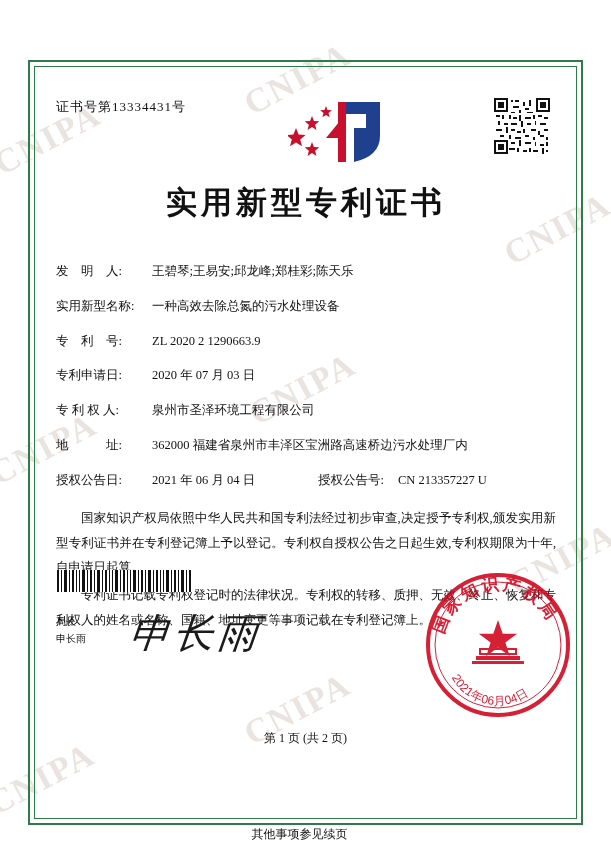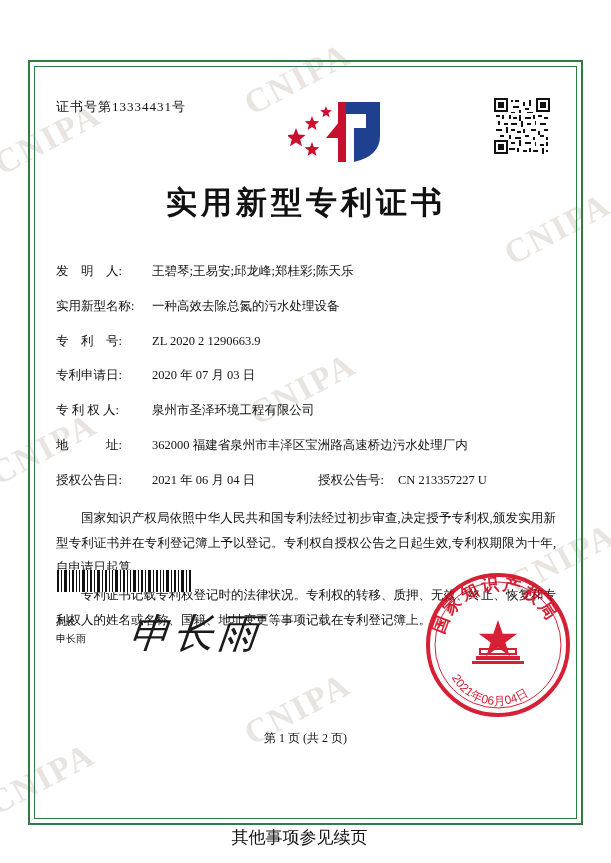--- a/index.html
+++ b/index.html
@@ -138,21 +138,21 @@
     left:0;right:0;top:730px;
     text-align:center;
     font-size:12px;
     color:#111;
     z-index:2;
   }
   .footer-note{
     position:absolute;
     left:0;right:12px;top:826px;
     text-align:center;
-    font-size:17px;
+    font-size:12px;
     color:#111;
     z-index:2;
   }
 </style>
 </head>
 <body>
 
 <div class="wm" style="left:-10px;top:120px;">CNIPA</div>
 <div class="wm" style="left:-14px;top:430px;">CNIPA</div>
 <div class="wm" style="left:-16px;top:760px;">CNIPA</div>

